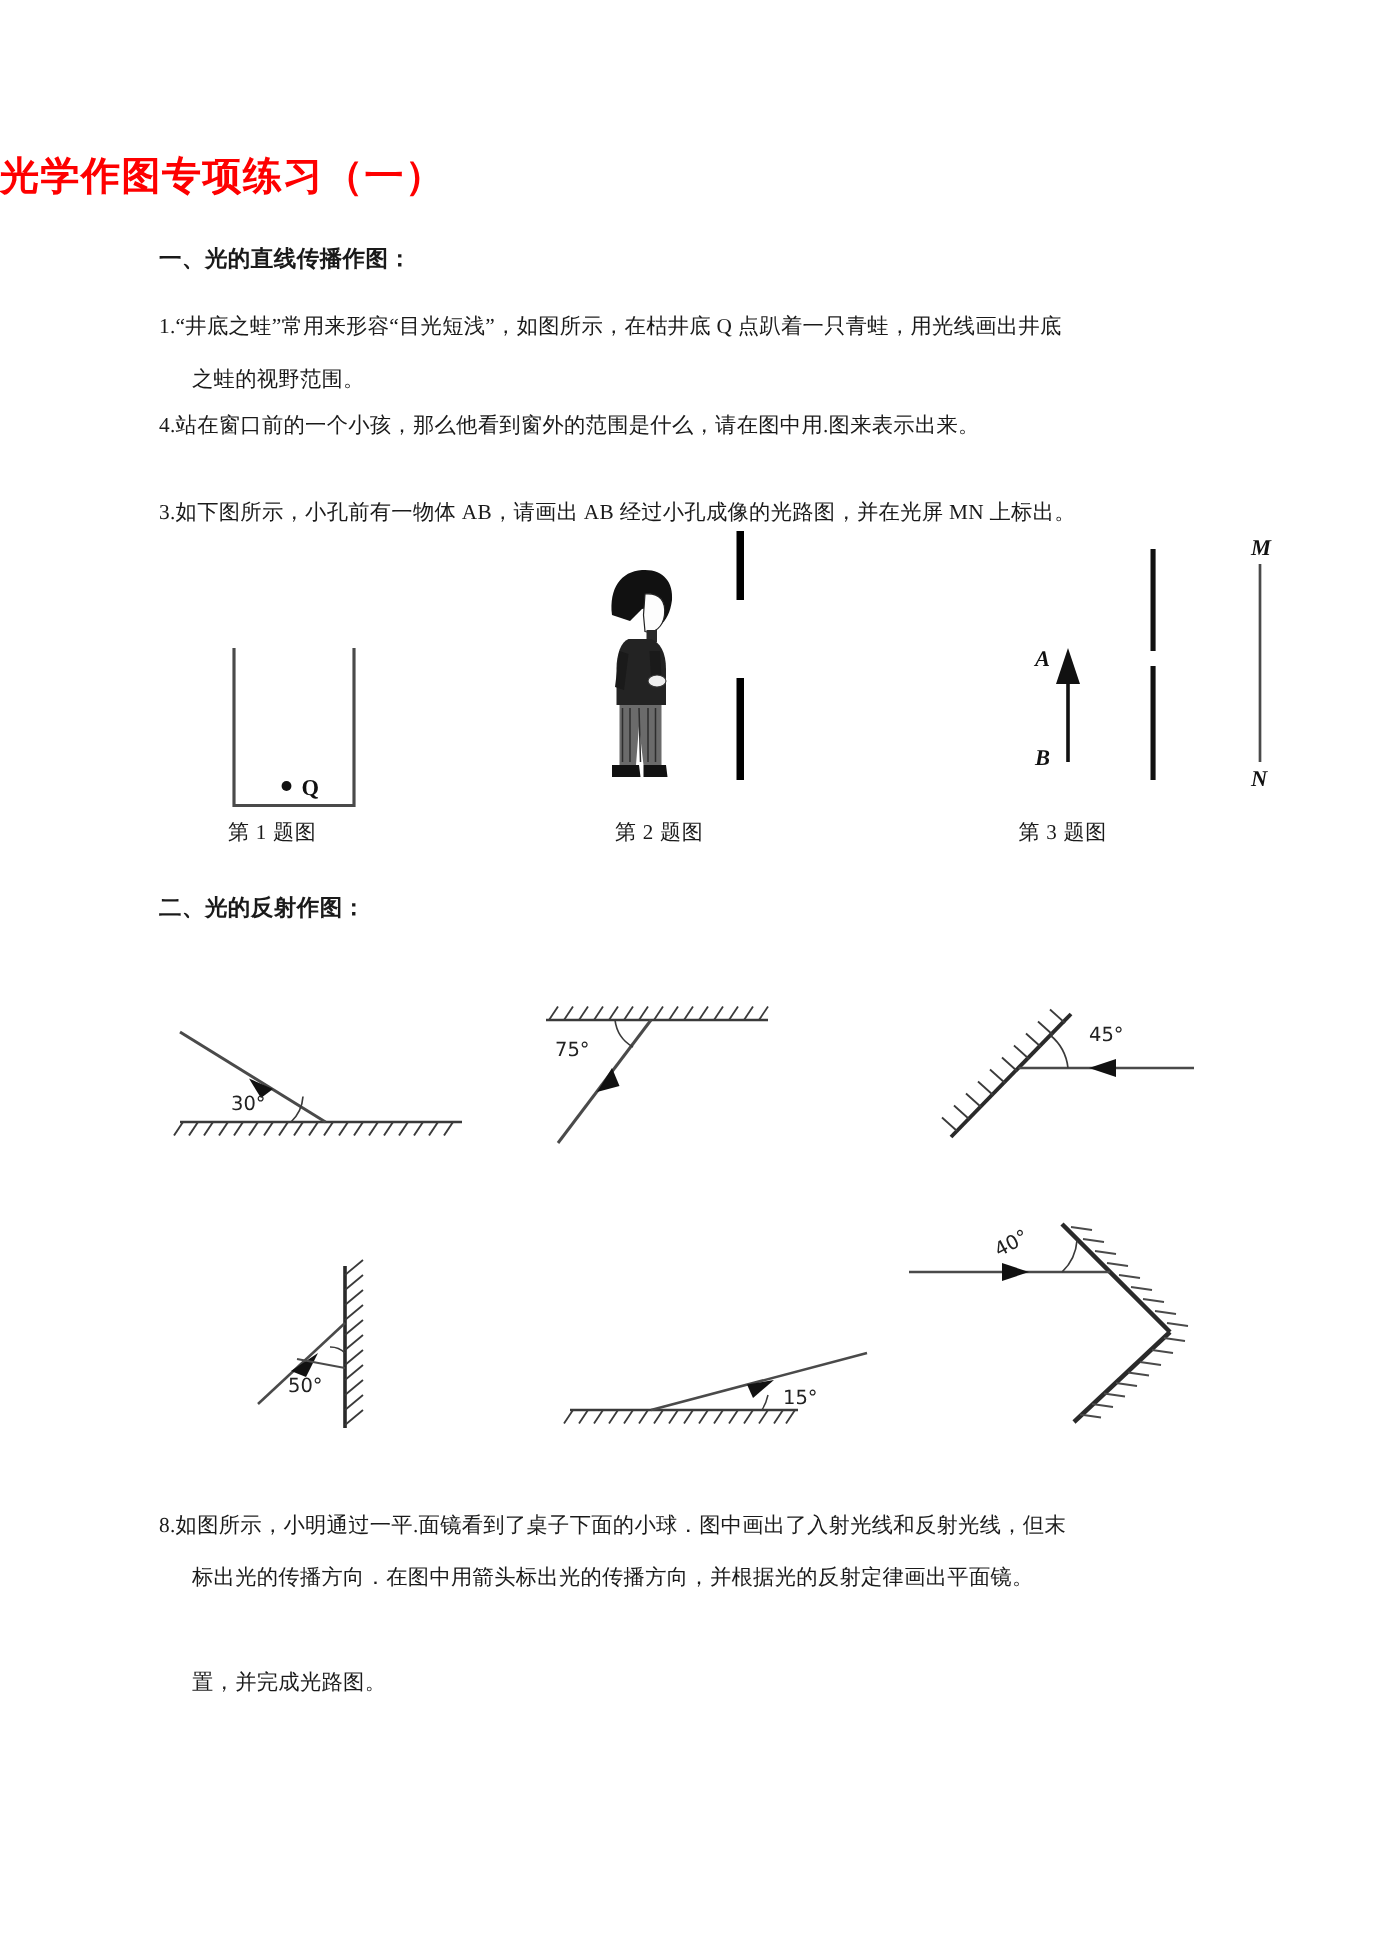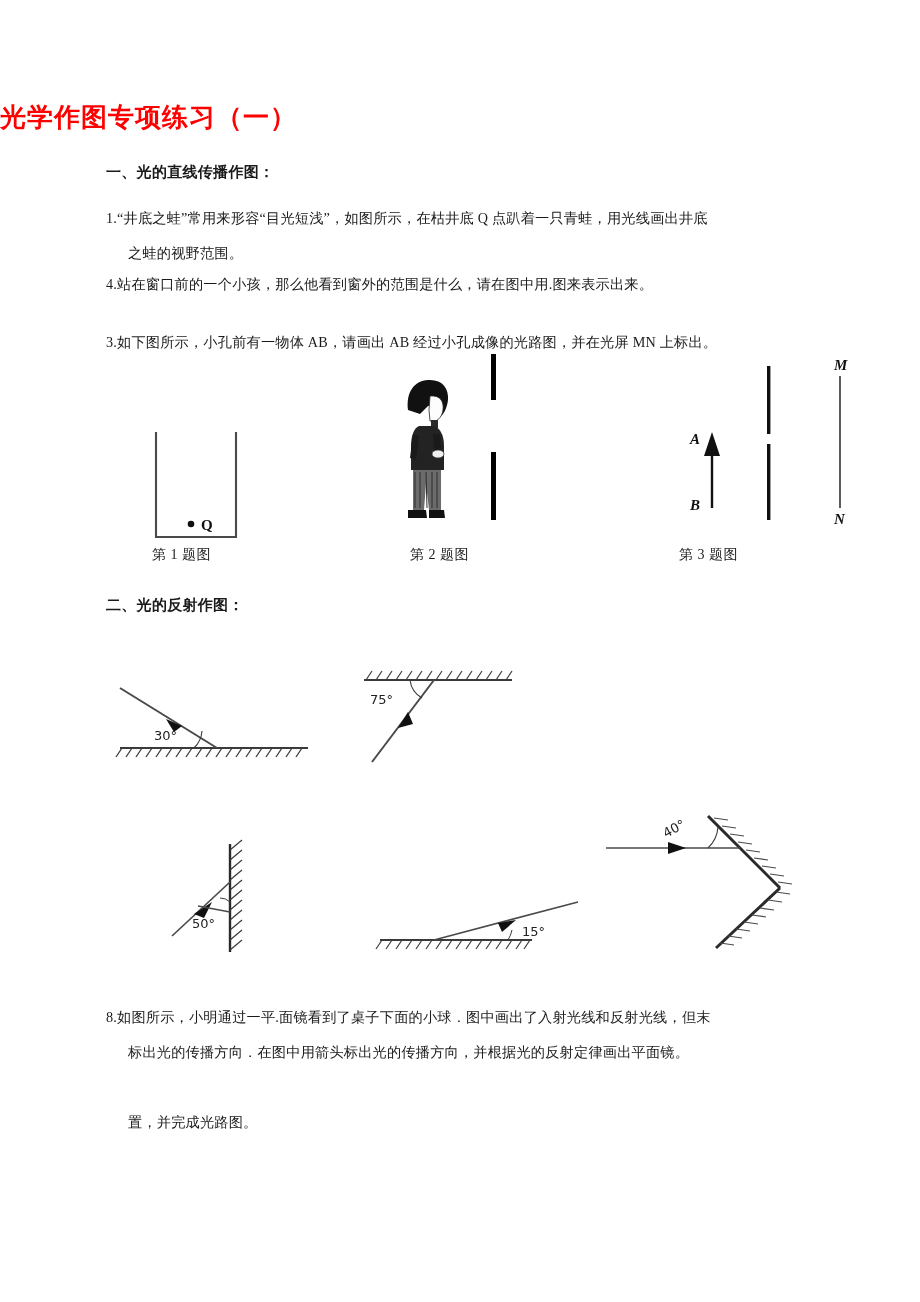--- a/index.html
+++ b/index.html
@@ -214,20 +214,44 @@
       </g>
 
       <line x1="20" y1="112" x2="82" y2="30" stroke="#4a4a4a" stroke-width="2"></line>
       <polygon points="56,62 46,78 61,74" fill="#111"></polygon>
 
       <path d="M58 30 A 24 24 0 0 0 70 48" fill="none" stroke="#3a3a3a" stroke-width="1.1"></path>
       <text class="angle-label" x="18" y="54">75°</text>
     </svg>
   </div>
 
+  <div class="fig" style="left:614px; top:646px;">
+    <svg width="220" height="130" viewBox="0 0 220 130">
+
+      <line x1="20" y1="112" x2="100" y2="30" stroke="#2a2a2a" stroke-width="2.6"></line>
+      <g stroke="#3a3a3a" stroke-width="1.2">
+        <line x1="24" y1="108" x2="14" y2="99"></line>
+          <line x1="32" y1="100" x2="22" y2="91"></line>
+        <line x1="40" y1="92" x2="30" y2="83"></line>
+          <line x1="48" y1="84" x2="38" y2="75"></line>
+        <line x1="56" y1="76" x2="46" y2="67"></line>
+          <line x1="64" y1="68" x2="54" y2="59"></line>
+        <line x1="72" y1="60" x2="62" y2="51"></line>
+          <line x1="80" y1="52" x2="70" y2="43"></line>
+        <line x1="88" y1="44" x2="78" y2="35"></line>
+          <line x1="96" y1="36" x2="86" y2="27"></line>
+      </g>
+
+      <line x1="182" y1="66" x2="65" y2="66" stroke="#4a4a4a" stroke-width="1.8"></line>
+      <polygon points="112,66 130,60 130,72" fill="#111"></polygon>
+
+      <path d="M98 66 A 33 33 0 0 0 86 44" fill="none" stroke="#3a3a3a" stroke-width="1.1"></path>
+      <text class="angle-label" x="112" y="48">45°</text>
+    </svg>
+  </div>
 
   <div class="fig" style="left:168px; top:836px;">
     <svg width="130" height="128" viewBox="0 0 130 128">
 
       <line x1="62" y1="8" x2="62" y2="116" stroke="#2a2a2a" stroke-width="2.4"></line>
       <g stroke="#3a3a3a" stroke-width="1.2">
         <line x1="62" y1="14" x2="74" y2="4"></line>
           <line x1="62" y1="24" x2="74" y2="14"></line>
         <line x1="62" y1="34" x2="74" y2="24"></line>
           <line x1="62" y1="44" x2="74" y2="34"></line>

